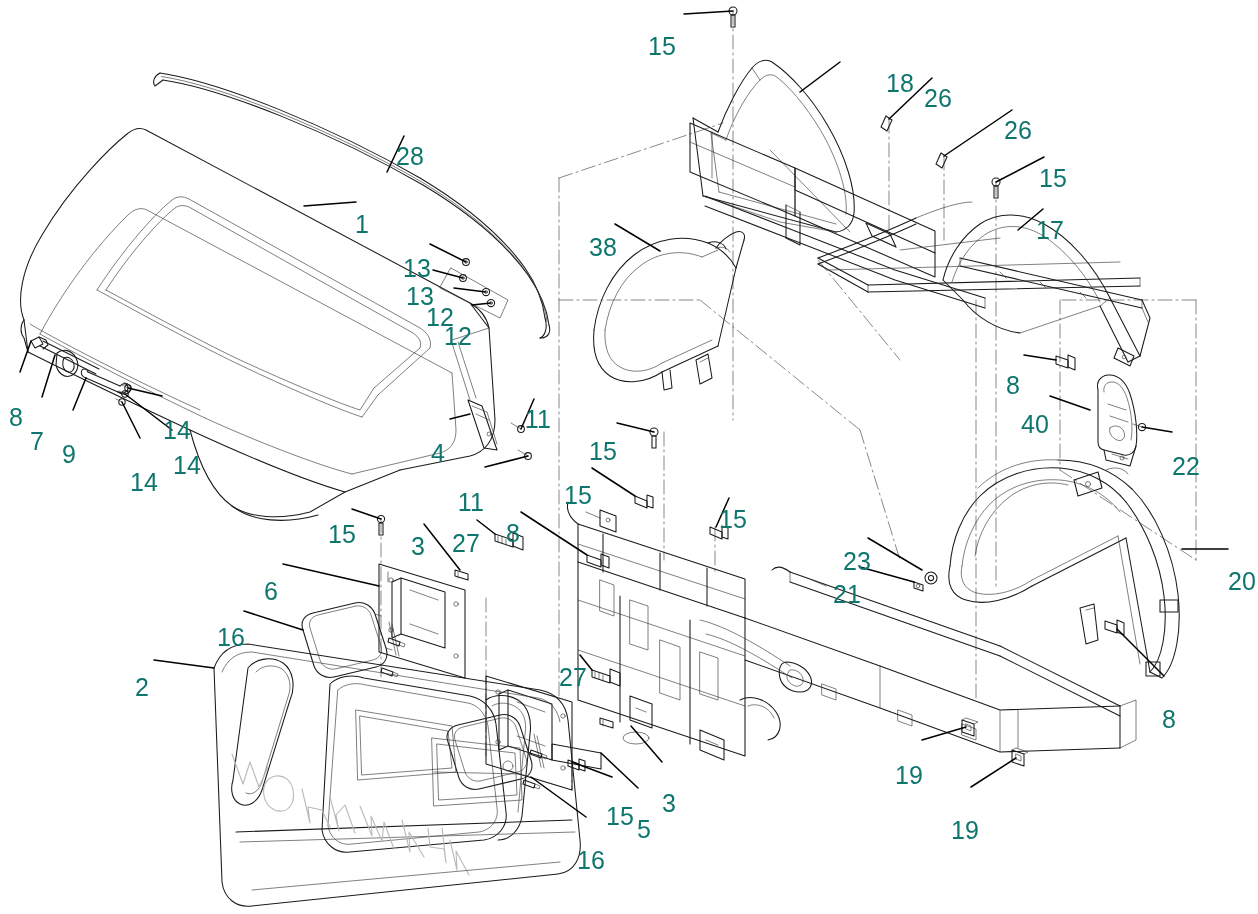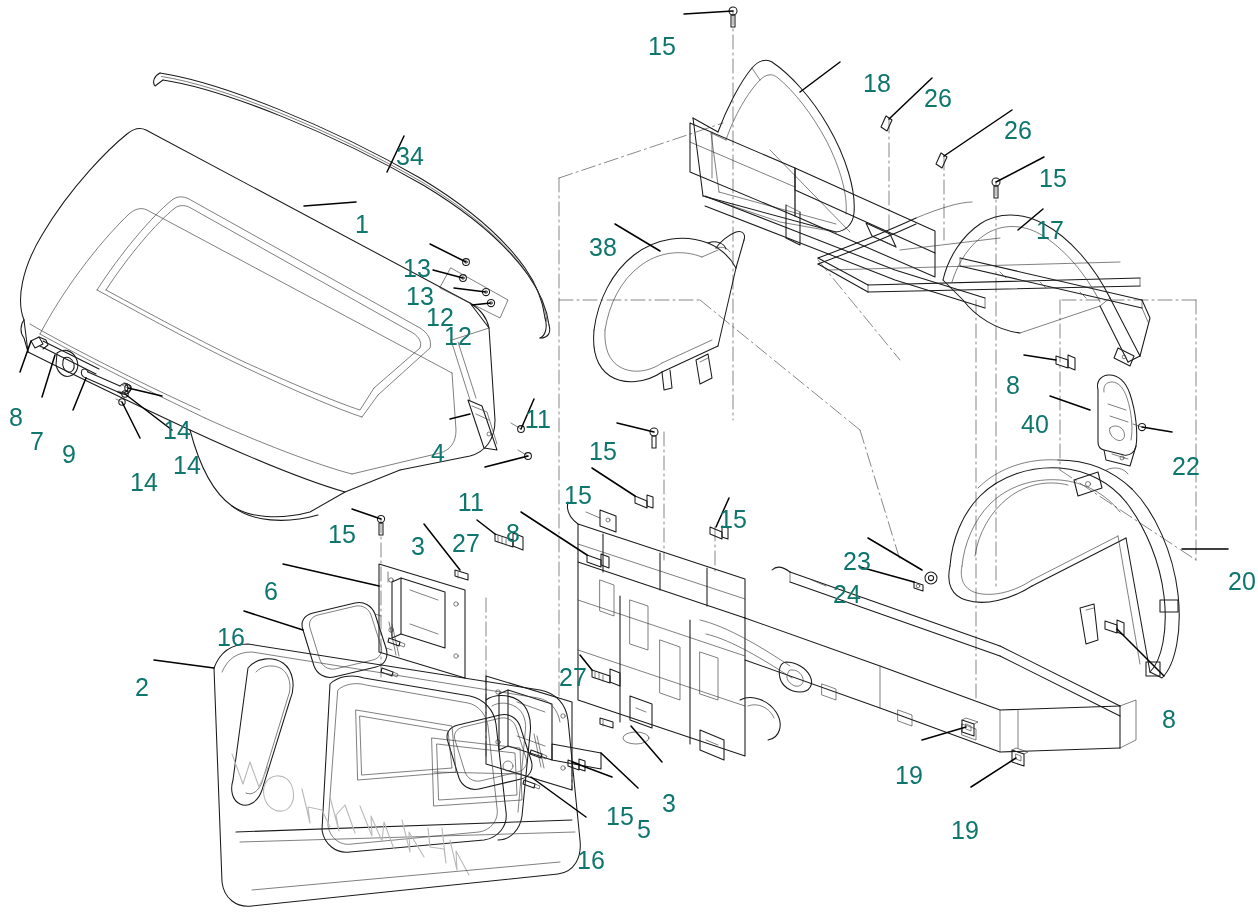--- a/index.html
+++ b/index.html
@@ -613,26 +613,26 @@
         <path class="leader" d="M612 777 L572 762"></path>
         <path class="leader" d="M586 817 L531 777"></path>
         <path class="leader" d="M922 740 L966 727"></path>
         <path class="leader" d="M971 787 L1016 758"></path>
       </g>
 
   </svg>
 
   <div id="callout-layer">
       <div class="callout" style="left: 662px; top: 14px;">15</div>
-      <div class="callout" style="left: 877px; top: 51px;">18</div>
+      <div class="callout" style="left: 900px; top: 51px;">18</div>
       <div class="callout" style="left: 938px; top: 66px;">26</div>
       <div class="callout" style="left: 1018px; top: 98px;">26</div>
       <div class="callout" style="left: 1053px; top: 146px;">15</div>
       <div class="callout" style="left: 1050px; top: 198px;">17</div>
-      <div class="callout" style="left: 410px; top: 124px;">34</div>
+      <div class="callout" style="left: 410px; top: 124px;">28</div>
       <div class="callout" style="left: 362px; top: 192px;">1</div>
       <div class="callout" style="left: 603px; top: 215px;">38</div>
       <div class="callout" style="left: 417px; top: 236px;">13</div>
       <div class="callout" style="left: 420px; top: 264px;">13</div>
       <div class="callout" style="left: 440px; top: 285px;">12</div>
       <div class="callout" style="left: 458px; top: 304px;">12</div>
       <div class="callout" style="left: 16px; top: 385px;">8</div>
       <div class="callout" style="left: 37px; top: 409px;">7</div>
       <div class="callout" style="left: 69px; top: 422px;">9</div>
       <div class="callout" style="left: 177px; top: 398px;">14</div>
@@ -645,21 +645,21 @@
       <div class="callout" style="left: 1035px; top: 392px;">40</div>
       <div class="callout" style="left: 1186px; top: 434px;">22</div>
       <div class="callout" style="left: 603px; top: 419px;">15</div>
       <div class="callout" style="left: 578px; top: 463px;">15</div>
       <div class="callout" style="left: 733px; top: 487px;">15</div>
       <div class="callout" style="left: 342px; top: 502px;">15</div>
       <div class="callout" style="left: 418px; top: 514px;">3</div>
       <div class="callout" style="left: 466px; top: 511px;">27</div>
       <div class="callout" style="left: 513px; top: 501px;">8</div>
       <div class="callout" style="left: 857px; top: 529px;">23</div>
-      <div class="callout" style="left: 847px; top: 562px;">24</div>
+      <div class="callout" style="left: 847px; top: 562px;">21</div>
       <div class="callout" style="left: 1242px; top: 549px;">20</div>
       <div class="callout" style="left: 271px; top: 559px;">6</div>
       <div class="callout" style="left: 231px; top: 605px;">16</div>
       <div class="callout" style="left: 142px; top: 655px;">2</div>
       <div class="callout" style="left: 573px; top: 645px;">27</div>
       <div class="callout" style="left: 1169px; top: 687px;">8</div>
       <div class="callout" style="left: 669px; top: 771px;">3</div>
       <div class="callout" style="left: 644px; top: 797px;">5</div>
       <div class="callout" style="left: 620px; top: 784px;">15</div>
       <div class="callout" style="left: 591px; top: 828px;">16</div>

